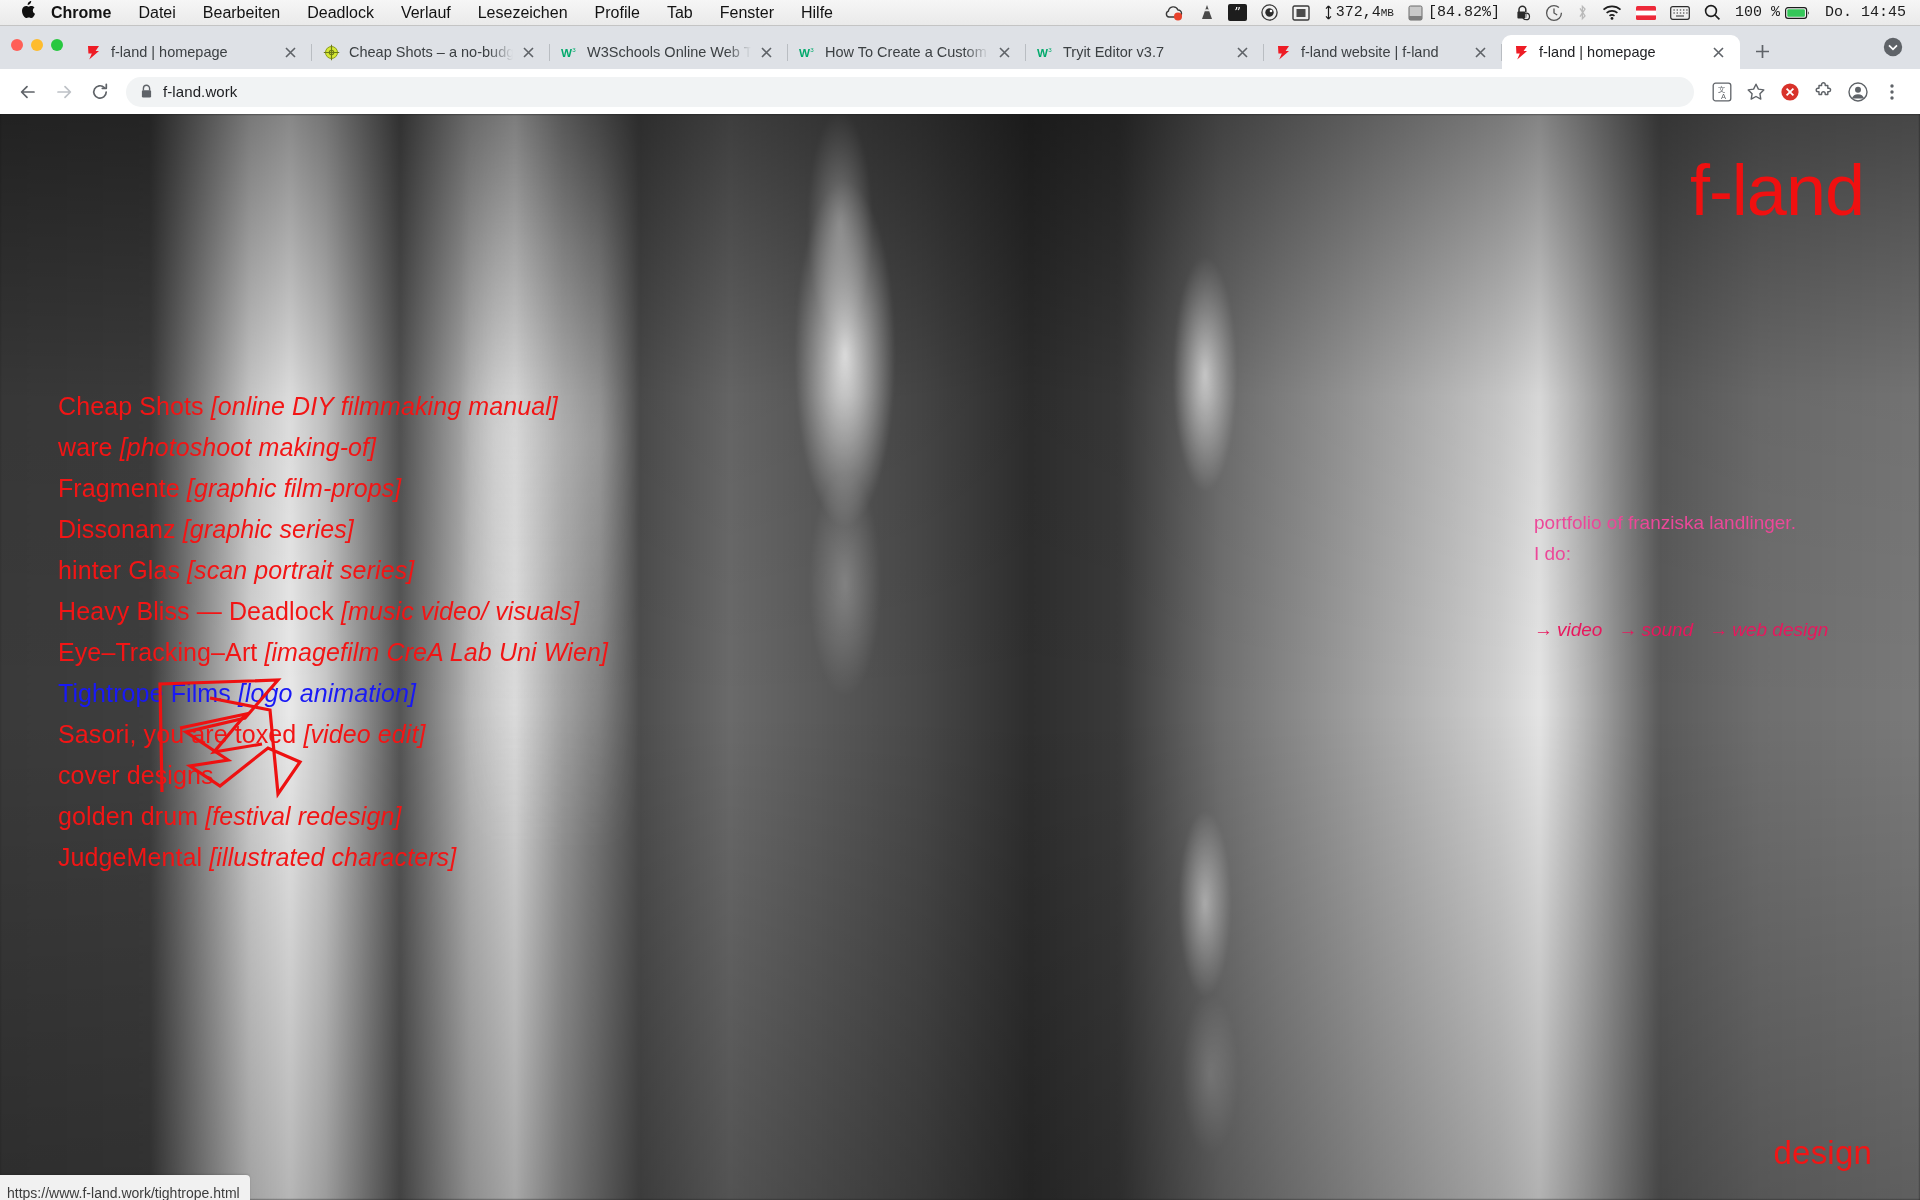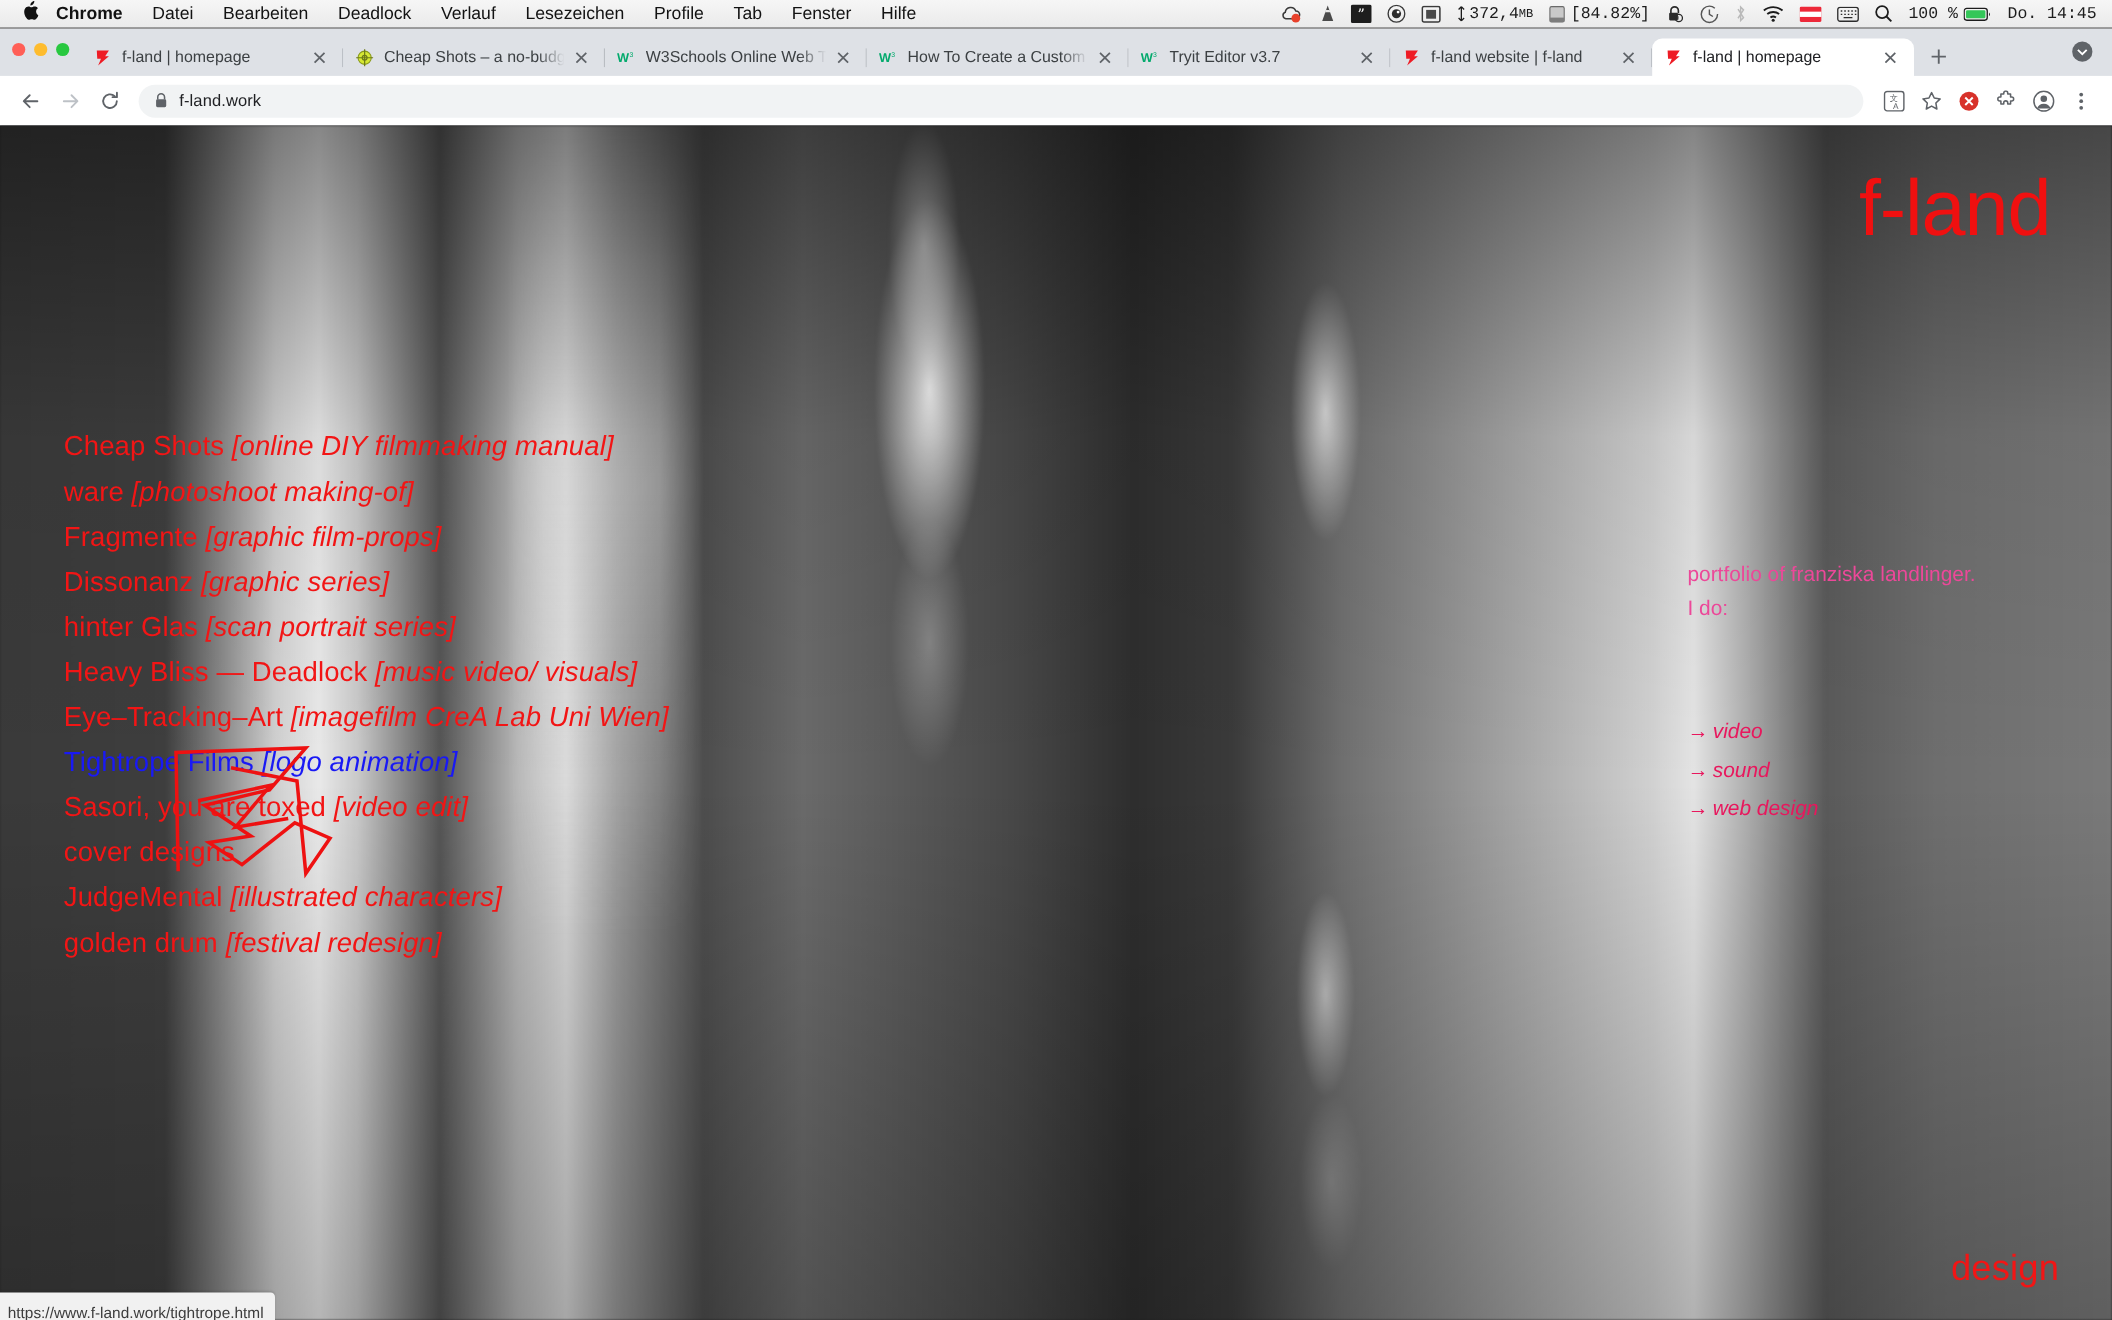--- a/index.html
+++ b/index.html
@@ -213,23 +213,22 @@
   
   .side-intro {
     position: absolute; right: 56px; top: 393px;
     width: 330px;
     font-size: 19px; line-height: 31px;
     color: #ec4899;
   }
   .side-do {
     position: absolute; right: 56px; top: 500px;
     width: 330px;
-    display: flex; flex-direction: column;
-    gap: 3px;
-    margin-top: 36px;
+    display: flex; flex-direction: row;
+    gap: 16px;
   }
   .do-item {
     font-size: 19px; line-height: 32px;
     color: #e8175d;
     font-style: italic;
     white-space: nowrap;
   }
   .do-item .ar { font-style: normal; margin-right: 4px; }
 
   .contact {
@@ -595,22 +594,22 @@
       <a class="work-link"><span>Cheap Shots </span><span class="sq">[online DIY filmmaking manual]</span></a>
       <a class="work-link"><span>ware </span><span class="sq">[photoshoot making-of]</span></a>
       <a class="work-link"><span>Fragmente </span><span class="sq">[graphic film-props]</span></a>
       <a class="work-link"><span>Dissonanz </span><span class="sq">[graphic series]</span></a>
       <a class="work-link"><span>hinter Glas </span><span class="sq">[scan portrait series]</span></a>
       <a class="work-link"><span>Heavy Bliss — Deadlock </span><span class="sq">[music video/ visuals]</span></a>
       <a class="work-link"><span>Eye–Tracking–Art </span><span class="sq">[imagefilm CreA Lab Uni Wien]</span></a>
       <a class="work-link hovered"><span>Tightrope Films </span><span class="sq">[logo animation]</span></a>
       <a class="work-link"><span>Sasori, you are toxed </span><span class="sq">[video edit]</span></a>
       <a class="work-link"><span>cover designs</span><span class="sq"></span></a>
+      <a class="work-link"><span>golden drum </span><span class="sq">[festival redesign]</span></a>
       <a class="work-link"><span>JudgeMental </span><span class="sq">[illustrated characters]</span></a>
-      <a class="work-link"><span>golden drum </span><span class="sq">[festival redesign]</span></a>
     </div>
 
     <svg class="scribble" width="170" height="125" viewBox="0 0 170 125">
       <g fill="none" stroke="#ee1111" stroke-width="3.2" stroke-linejoin="miter">
         <path d="M12 118 L10 10 L128 6 L95 44 L36 58 L78 86 L40 92 L70 112 L118 74 L150 88 L128 120 L120 36 L60 24"></path>
         <path d="M30 54 L96 40 L64 78 L112 70"></path>
       </g>
     </svg>
 
     <div class="side-intro">

